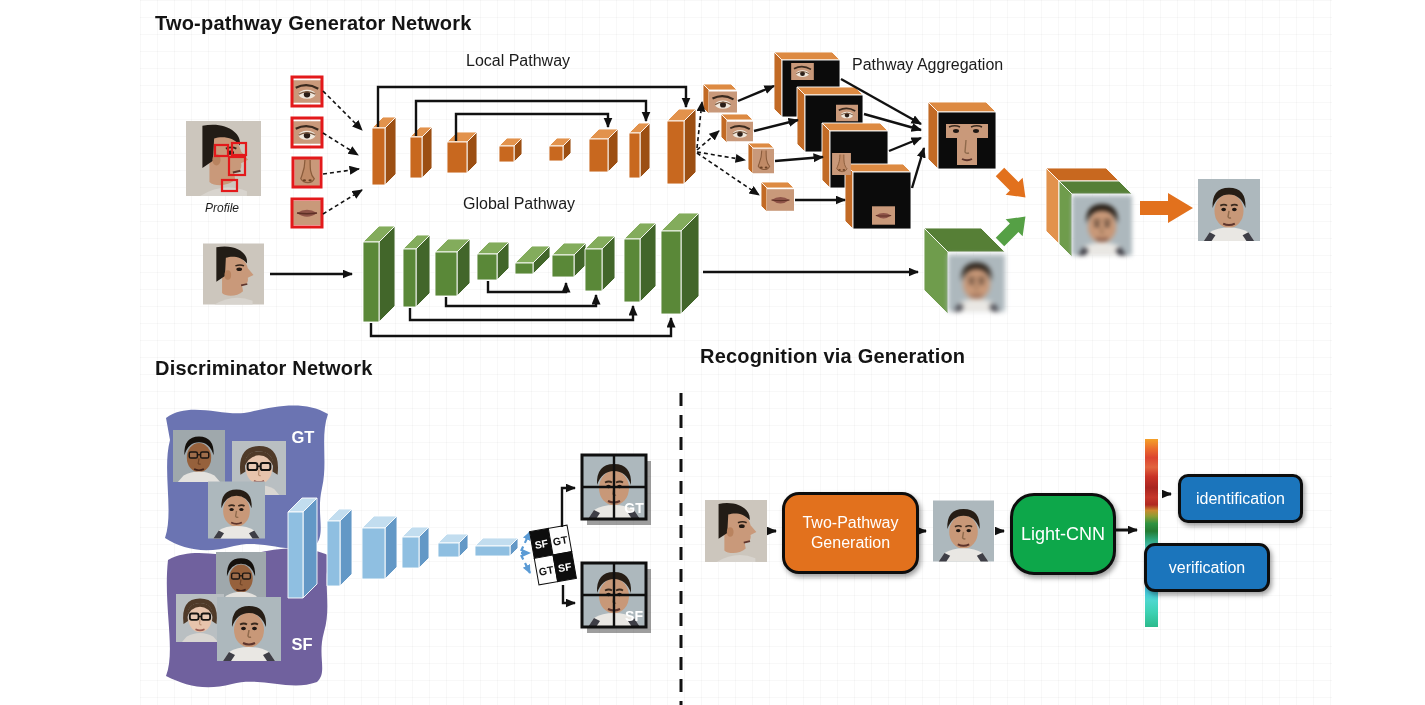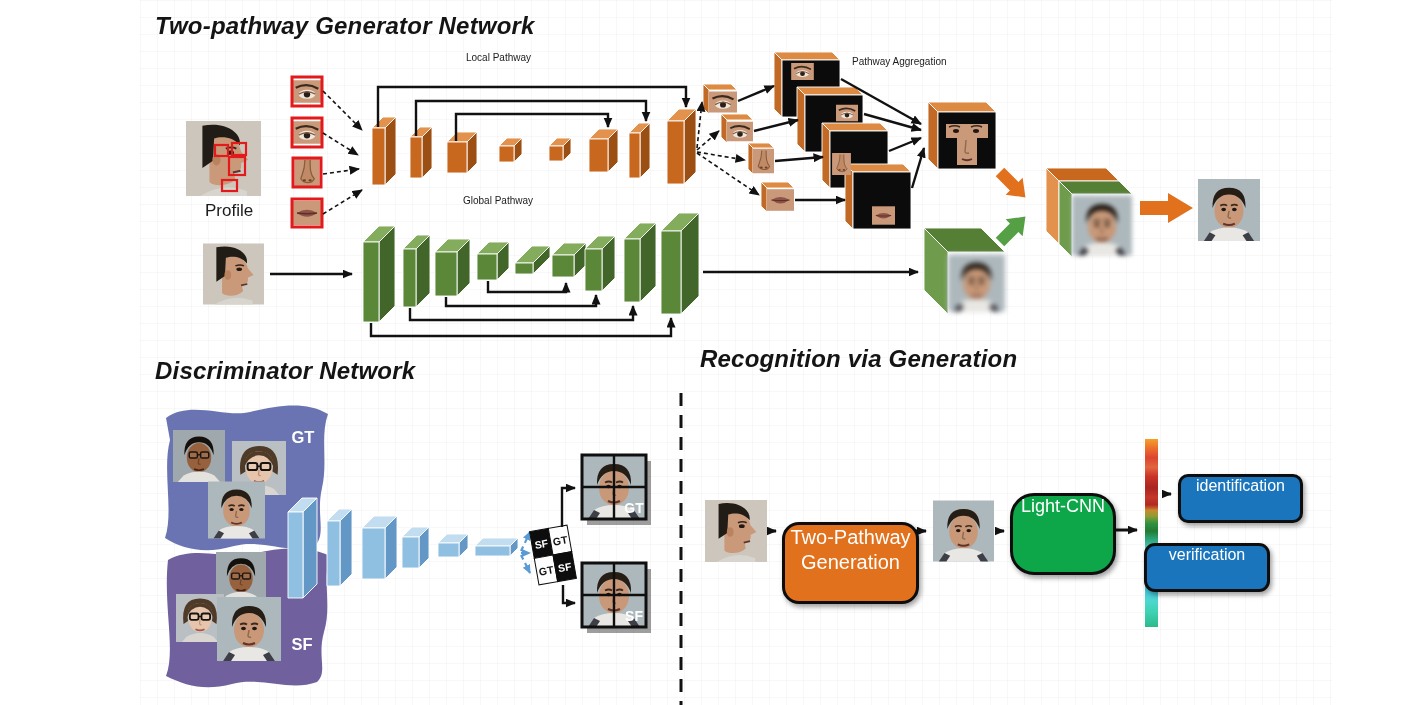--- a/index.html
+++ b/index.html
@@ -4,27 +4,27 @@
 <style>
   html,body{margin:0;padding:0;background:#fff;}
   body{width:1425px;height:705px;position:relative;overflow:hidden;
        font-family:"Liberation Sans", sans-serif;color:#161616;}
   .gridbg{position:absolute;left:140px;top:0;width:1192px;height:705px;
     background-image:linear-gradient(rgba(0,0,0,0.028) 1px,transparent 1px),
                      linear-gradient(90deg,rgba(0,0,0,0.028) 1px,transparent 1px);
     background-size:17px 17px;}
   svg#diagram{position:absolute;left:0;top:0;}
   .abs{position:absolute;white-space:nowrap;}
-  .sec-title{font-size:24px;font-weight:bold;font-style:italic;color:#141414;letter-spacing:.2px;}
-  .small-label{font-size:10px;color:#1b1b1b;}
-  .profile-label{font-size:17px;color:#1b1b1b;}
-  .flowbox{position:absolute;display:flex;flex-direction:column;align-items:center;justify-content:flex-start;
+  .sec-title{font-size:20px;font-weight:bold;color:#141414;letter-spacing:.2px;}
+  .small-label{font-size:16px;color:#1b1b1b;}
+  .profile-label{font-size:12px;color:#1b1b1b;font-style:italic;}
+  .flowbox{position:absolute;display:flex;flex-direction:column;align-items:center;justify-content:center;
     border:3.5px solid #0d0d0d;color:#fff;text-align:center;
     box-shadow:2px 3px 5px rgba(0,0,0,0.38);}
-  .flowbox.orange{background:var(--box-orange);border-radius:17px;font-size:20px;line-height:1.25;margin-top:30px;}
+  .flowbox.orange{background:var(--box-orange);border-radius:17px;font-size:16px;line-height:1.25;}
   .flowbox.green{background:var(--box-green);border-radius:24px;font-size:18px;}
   .flowbox.blue{background:var(--box-blue);border-radius:10px;font-size:16px;border-width:3px;}
   .colorbar{position:absolute;left:1145px;top:439px;width:13px;height:188px;
     background:linear-gradient(180deg,
       #F4A129 0%,#EC6E2D 5%,#DC4530 10%,#E2653F 15%,#C93327 20%,#A92520 26%,
       #C5372A 31%,#B02A22 35%,#C98A2E 38%,#8F9C33 41%,#2F9240 45%,#237B33 49%,
       #2BA173 53%,#49BFAE 57%,#62BEE0 61%,#3A8CCB 66%,#2E7FC2 70%,#55B1E4 75%,
       #41C4DF 80%,#4ED7CE 86%,#3ED2B4 92%,#2CBA8C 100%);}
   .svgtxt{font-family:"Liberation Sans",sans-serif;}
   .blur{filter:blur(2.3px);}

